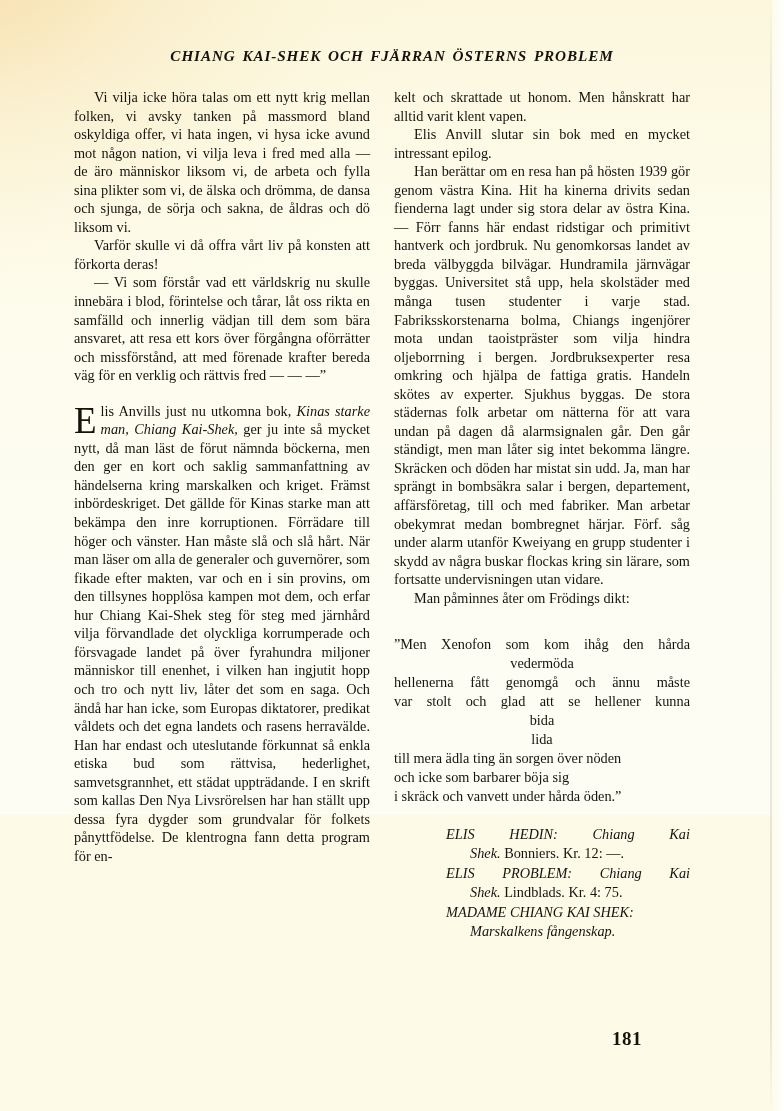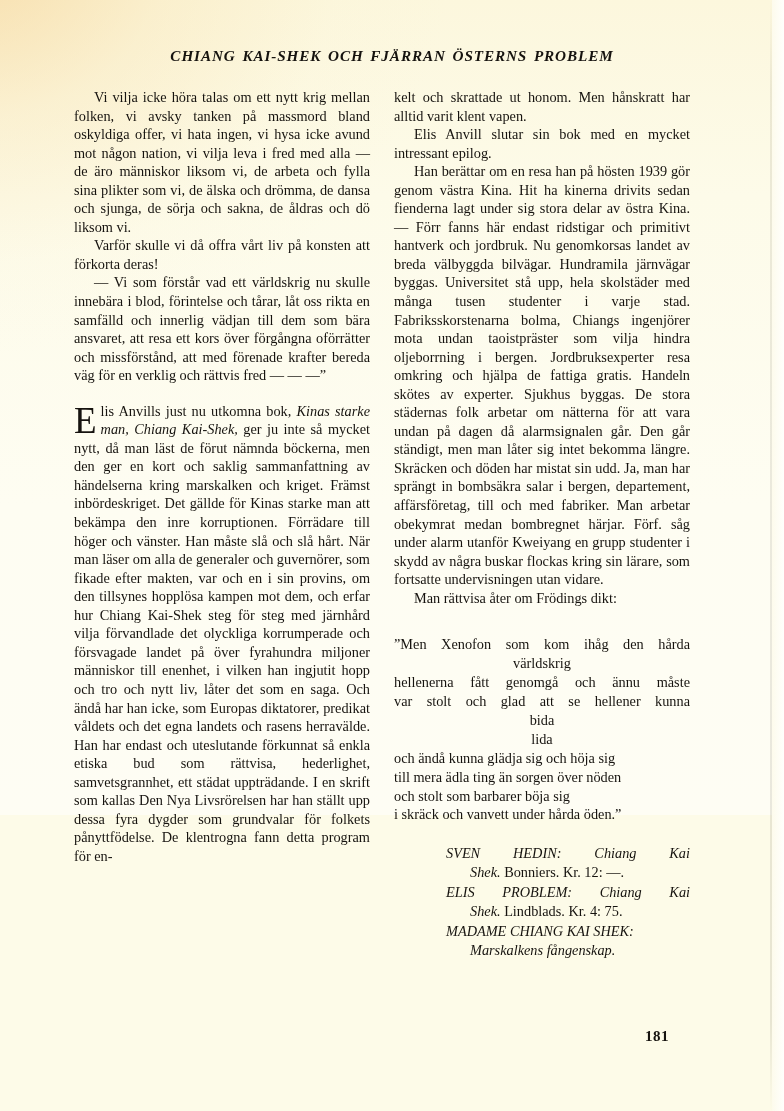--- a/index.html
+++ b/index.html
@@ -140,22 +140,21 @@
   }
   .bib-name { font-style: italic; }
   .bib-title { font-style: italic; }
 
   
   #folio {
     position: absolute;
     left: 612px;
     top: 1028px;
     width: 90px;
-    text-align: center;
-    font-size: 15px;
+    font-size: 19px;
     font-weight: 700;
     letter-spacing: 0.5px;
   }
 </style>
 </head>
 <body>
 
 <div id="page">
 
   <div id="scan-edge"></div>
@@ -180,40 +179,39 @@
     </div>
 
     <div class="col" id="col-right">
 
       <p class="noindent">kelt och skrattade ut honom. Men hånskratt har alltid varit klent vapen.</p>
 
       <p class="indent">Elis Anvill slutar sin bok med en mycket intressant epilog.</p>
 
       <p class="indent">Han berättar om en resa han på hösten 1939 gör genom västra Kina. Hit ha kinerna drivits sedan fienderna lagt under sig stora delar av östra Kina. — Förr fanns här endast ridstigar och primitivt hantverk och jordbruk. Nu genomkorsas landet av breda välbyggda bilvägar. Hundramila järnvägar byggas. Universitet stå upp, hela skolstäder med många tusen studenter i varje stad. Fabriksskorstenarna bolma, Chiangs ingenjörer mota undan taoistpräster som vilja hindra oljeborrning i bergen. Jordbruksexperter resa omkring och hjälpa de fattiga gratis. Handeln skötes av experter. Sjukhus byggas. De stora städernas folk arbetar om nätterna för att vara undan på dagen då alarmsignalen går. Den går ständigt, men man låter sig intet bekomma längre. Skräcken och döden har mistat sin udd. Ja, man har sprängt in bombsäkra salar i bergen, departement, affärsföretag, till och med fabriker. Man arbetar obekymrat medan bombregnet härjar. Förf. såg under alarm utanför Kweiyang en grupp studenter i skydd av några buskar flockas kring sin lärare, som fortsatte undervisningen utan vidare.</p>
 
-      <p class="indent">Man rättvisa åter om Frödings dikt:</p>
+      <p class="indent">Man påminnes åter om Frödings dikt:</p>
 
       <div id="poem">
         <div class="poem-line justified">”Men Xenofon som kom ihåg den hårda</div>
-        <div class="poem-line center">världskrig</div>
+        <div class="poem-line center">vedermöda</div>
         <div class="poem-line justified">hellenerna fått genomgå och ännu måste</div>
         <div class="poem-line justified">var stolt och glad att se hellener kunna</div>
         <div class="poem-line center">bida</div>
         <div class="poem-line center">lida</div>
-        <div class="poem-line">och ändå kunna glädja sig och höja sig</div>
         <div class="poem-line">till mera ädla ting än sorgen över nöden</div>
-        <div class="poem-line">och stolt som barbarer böja sig</div>
+        <div class="poem-line">och icke som barbarer böja sig</div>
         <div class="poem-line">i skräck och vanvett under hårda öden.”</div>
       </div>
 
       <div id="biblio">
 
         <div class="bib-entry">
           <div class="bib-line-1">
-            <span class="bib-name">SVEN HEDIN:</span>
+            <span class="bib-name">ELIS HEDIN:</span>
             <span class="bib-title">Chiang Kai</span>
           </div>
           <div class="bib-cont">
             <span class="bib-title">Shek.</span><span> Bonniers. Kr. 12: —.</span>
           </div>
         </div>
 
         <div class="bib-entry">
           <div class="bib-line-1">
             <span class="bib-name">ELIS PROBLEM:</span>

